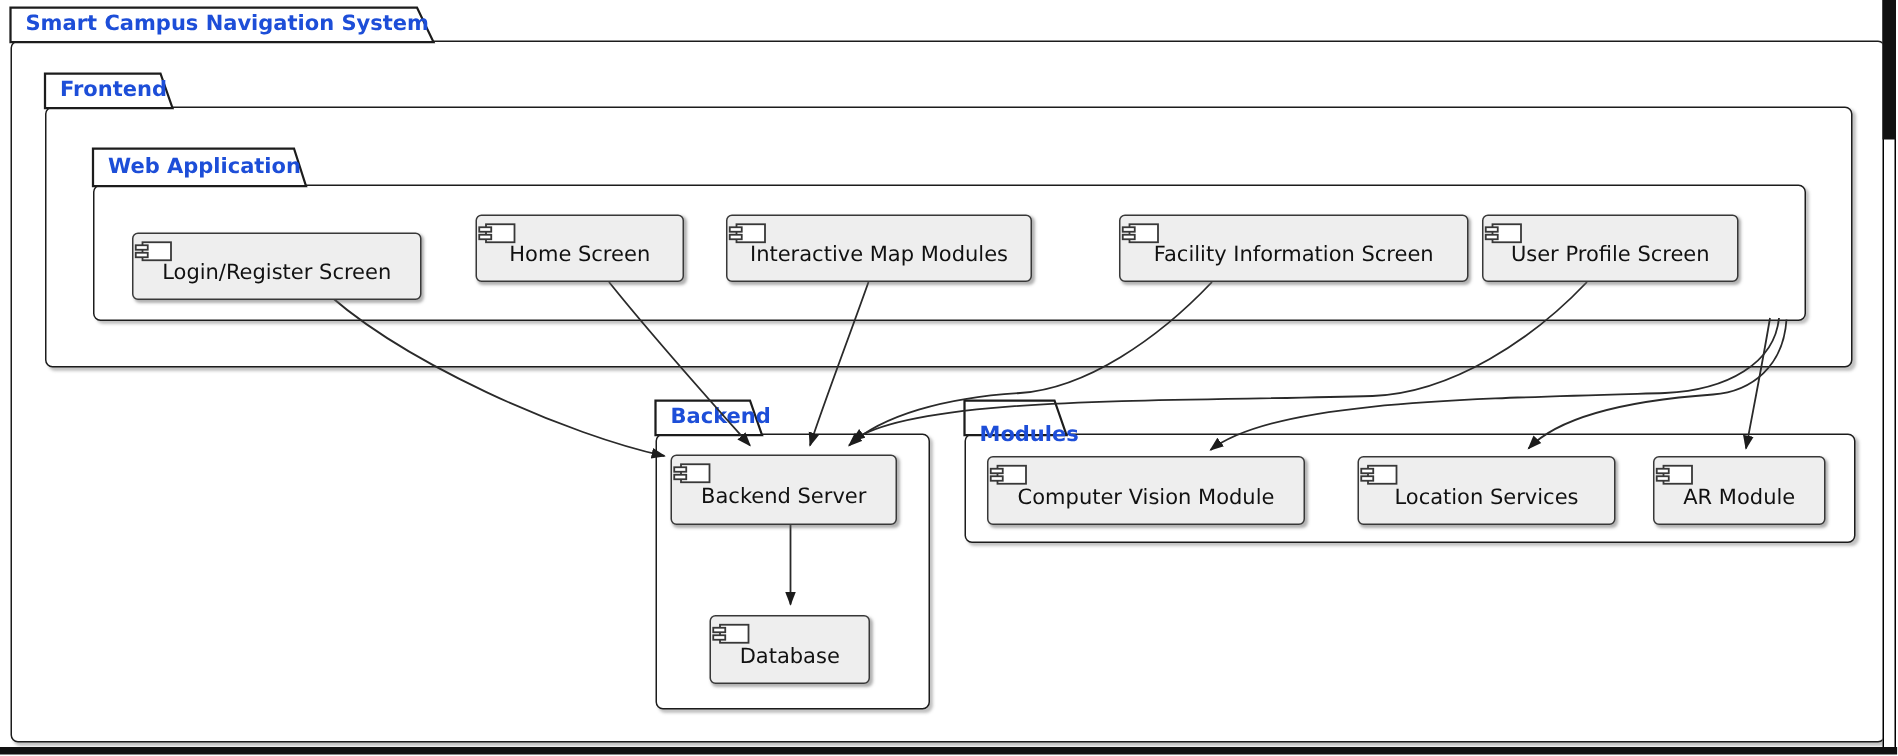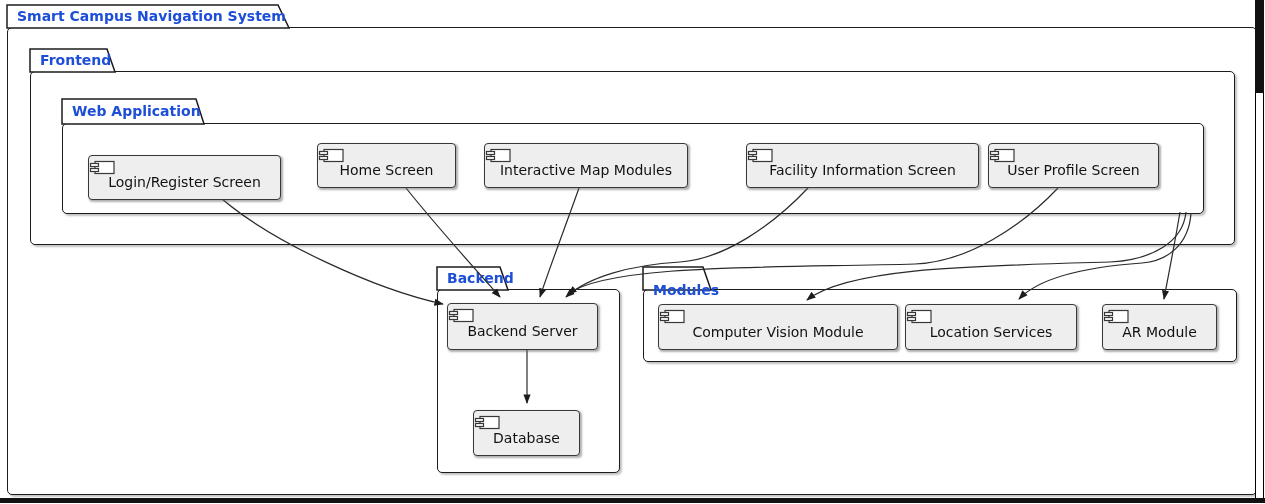--- a/index.html
+++ b/index.html
@@ -164,21 +164,21 @@
       <svg class="comp-icon" width="27" height="16">
         <g stroke="#383838" stroke-width="1.2" fill="#ffffff">
           <rect x="6" y="1.5" width="19" height="12"></rect>
             <rect x="1.5" y="3.5" width="8" height="3"></rect>
             <rect x="1.5" y="8.5" width="8" height="3"></rect>
         </g>
       </svg>
       <span>Database</span>
     </div>
 
-    <div class="component" style="left:658px;top:304px;width:240px;height:46px;">
+    <div class="component" style="left:658px;top:304px;width:212px;height:46px;">
       <svg class="comp-icon" width="27" height="16">
         <g stroke="#383838" stroke-width="1.2" fill="#ffffff">
           <rect x="6" y="1.5" width="19" height="12"></rect>
             <rect x="1.5" y="3.5" width="8" height="3"></rect>
             <rect x="1.5" y="8.5" width="8" height="3"></rect>
         </g>
       </svg>
       <span>Computer Vision Module</span>
     </div>
 

